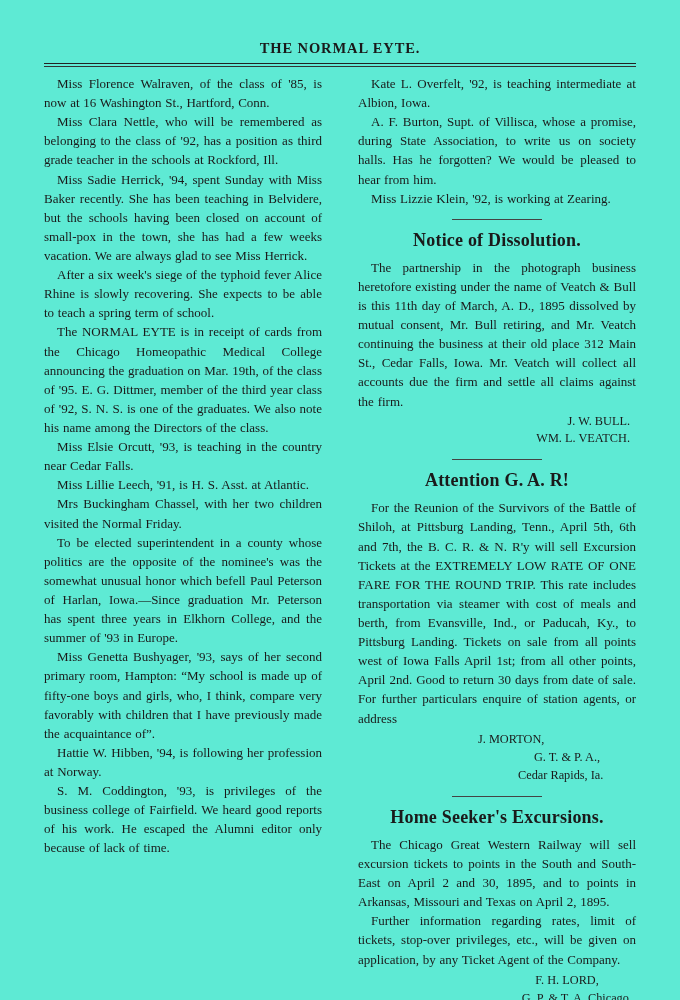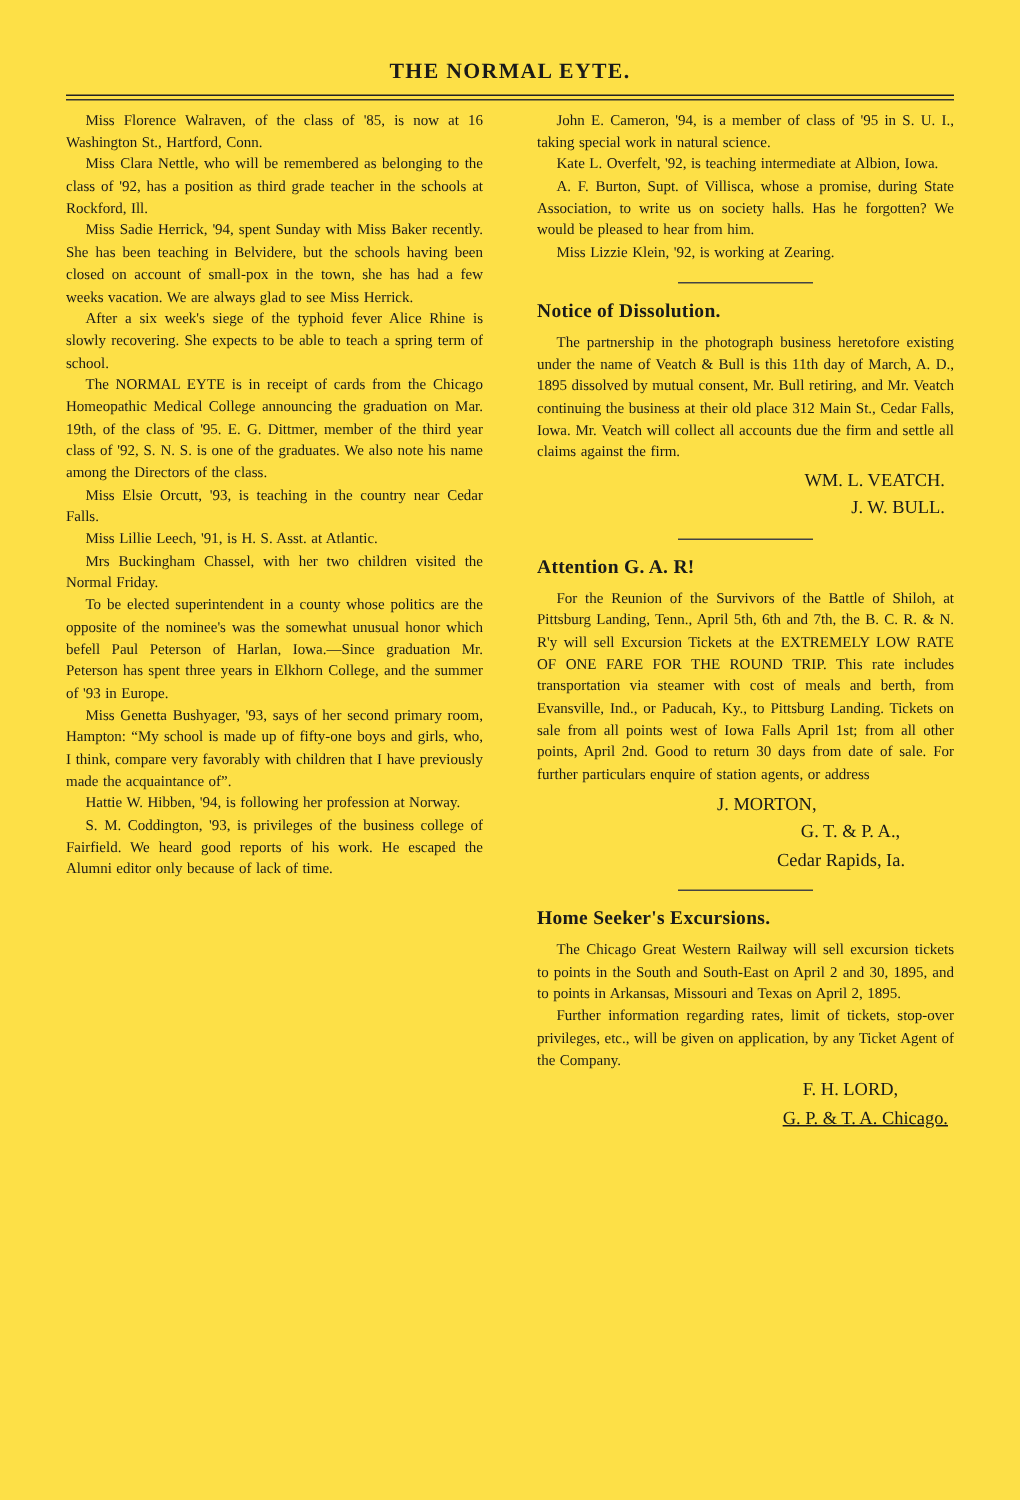--- a/index.html
+++ b/index.html
@@ -13,21 +13,21 @@
     font-family: "Liberation Serif", serif;
     color: #1a1a1a;
     position: relative;
     overflow: hidden;
   }
   .page {
     position: absolute;
     left: 0; top: 0;
     width: 680px;
     height: 1000px;
-    background: #fde047;
+    background: #5eead4;
   }
   .masthead {
     text-align: center;
     font-size: 14.5px;
     letter-spacing: 0.9px;
     font-weight: bold;
     padding-top: 40px;
     padding-bottom: 4px;
     font-variant: small-caps;
     font-family: "Liberation Serif", serif;
@@ -48,36 +48,36 @@
     left: 44px;
     width: 592px;
     display: flex;
     justify-content: space-between;
   }
   .col {
     width: 278px;
   }
   p {
     margin: 0 0 0 0;
-    font-size: 10px;
+    font-size: 13px;
     line-height: 1.47;
     text-align: justify;
     text-indent: 13px;
     hyphens: none;
     word-spacing: 0.5px;
   }
   .sep {
     width: 90px;
     border-top: 0.8px solid #444;
     margin: 11px auto 10px auto;
   }
   h2.head {
-    font-size: 13px;
+    font-size: 18px;
     font-weight: bold;
-    text-align: left;
+    text-align: center;
     margin: 0 0 7px 0;
     font-family: "Liberation Serif", serif;
     letter-spacing: 0.2px;
   }
   .signature {
     text-align: right;
     font-size: 12.3px;
     line-height: 1.45;
     font-variant: small-caps;
     margin: 0;
@@ -113,32 +113,31 @@
       <p>Miss Elsie Orcutt, '93, is teaching in the country near Cedar Falls.</p>
       <p>Miss Lillie Leech, '91, is H. S. Asst. at Atlantic.</p>
       <p>Mrs Buckingham Chassel, with her two children visited the Normal Friday.</p>
       <p>To be elected superintendent in a county whose politics are the opposite of the nominee's was the somewhat unusual honor which befell Paul Peterson of Harlan, Iowa.—Since graduation Mr. Peterson has spent three years in Elkhorn College, and the summer of '93 in Europe.</p>
       <p>Miss Genetta Bushyager, '93, says of her second primary room, Hampton: “My school is made up of fifty-one boys and girls, who, I think, compare very favorably with children that I have previously made the acquaintance of”.</p>
       <p>Hattie W. Hibben, '94, is following her profession at Norway.</p>
       <p>S. M. Coddington, '93, is privileges of the business college of Fairfield.  We heard good reports of his work.  He escaped the Alumni editor only because of lack of time.</p>
     </div>
 
     <div class="col">
-      <p>John E. Cameron, '94, is a member of class of '95 in S. U. I., taking special work in natural science.</p>
       <p>Kate L. Overfelt, '92, is teaching intermediate at Albion, Iowa.</p>
       <p>A. F. Burton, Supt. of Villisca, whose a promise, during State Association, to write us on society halls.  Has he forgotten?  We would be pleased to hear from him.</p>
       <p>Miss Lizzie Klein, '92, is working at Zearing.</p>
 
       <div class="sep"></div>
 
       <h2 class="head">Notice of Dissolution.</h2>
       <p>The partnership in the photograph business heretofore existing under the name of Veatch &amp; Bull is this 11th day of March, A. D., 1895 dissolved by mutual consent, Mr. Bull retiring, and Mr. Veatch continuing the business at their old place 312 Main St., Cedar Falls, Iowa.  Mr. Veatch will collect all accounts due the firm and settle all claims against the firm.</p>
       <div class="sig-block">
+        <div class="signature">J. W. BULL.</div>
         <div class="signature">WM. L. VEATCH.</div>
-        <div class="signature">J. W. BULL.</div>
       </div>
 
       <div class="sep"></div>
 
       <h2 class="head">Attention G. A. R!</h2>
       <p>For the Reunion of the Survivors of the Battle of Shiloh, at Pittsburg Landing, Tenn., April 5th, 6th and  7th, the B. C. R. &amp; N. R'y will sell Excursion Tickets at the EXTREMELY LOW  RATE  OF  ONE  FARE  FOR  THE ROUND TRIP.   This rate includes transportation via steamer with cost of meals and berth, from Evansville, Ind., or Paducah, Ky., to Pittsburg Landing.   Tickets on sale from all points west of Iowa  Falls  April  1st; from  all  other points, April 2nd.   Good to return 30 days from date of sale.   For further particulars enquire of station agents, or address</p>
       <div class="sig-block">
         <div class="sig-line-1">J. MORTON,</div>
         <div class="sig-line-2">G. T. &amp; P. A.,</div>
         <div class="sig-line-3">Cedar Rapids, Ia.</div>

